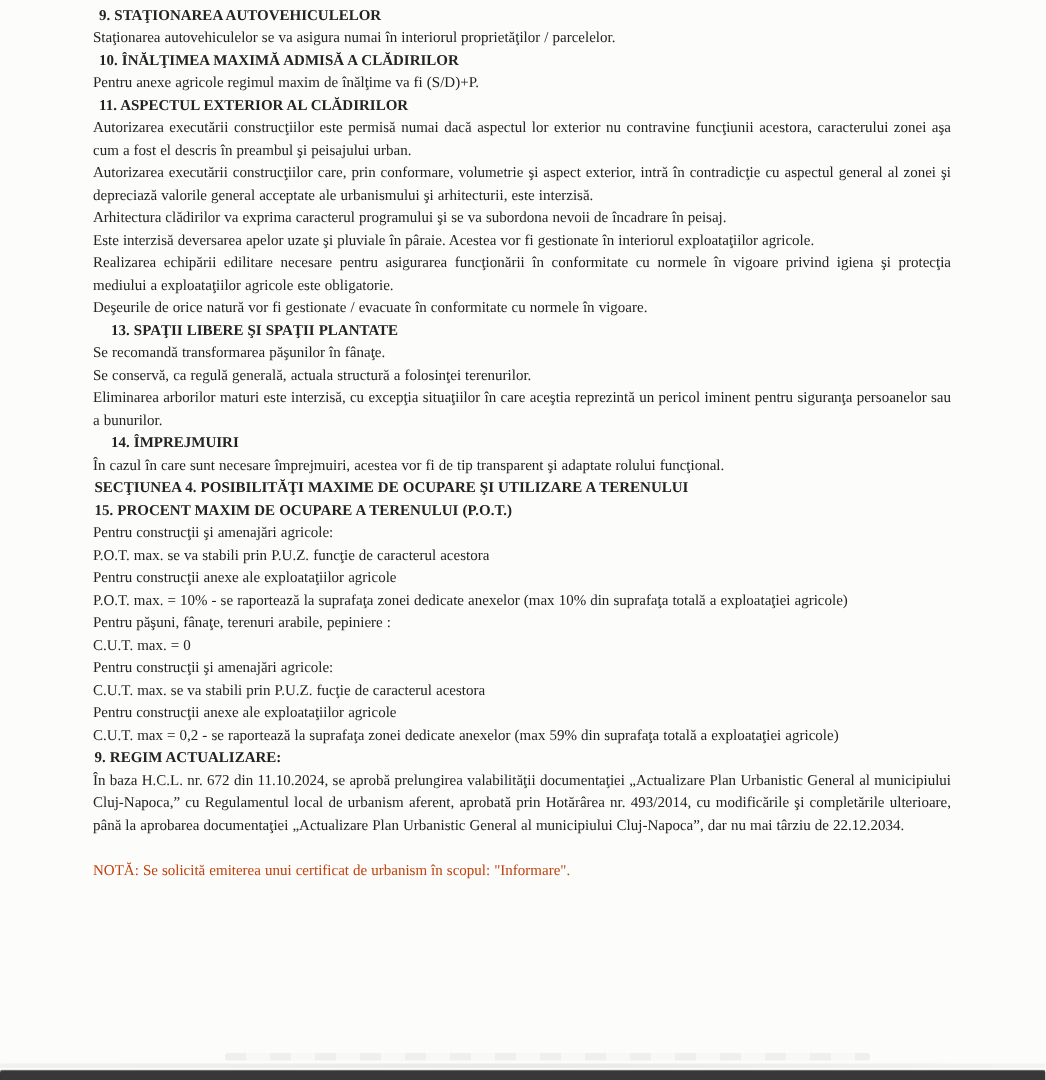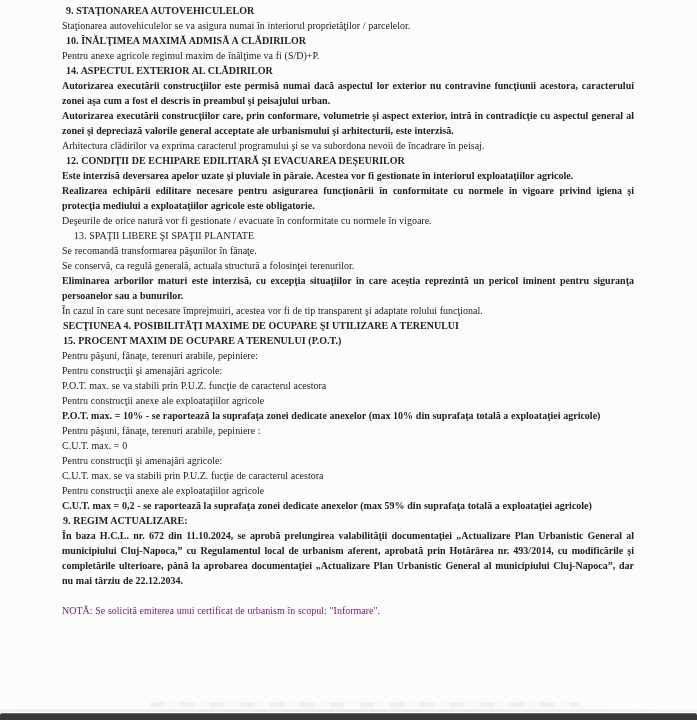--- a/index.html
+++ b/index.html
@@ -32,30 +32,29 @@
   }
   .doc p.h {
     font-weight: bold;
     padding-left: 4px;
   }
   .doc p.h-flush {
     font-weight: bold;
     padding-left: 1px;
   }
   .doc p.h-ind {
-    font-weight: normal;
+    font-weight: bold;
     padding-left: 12px;
   }
   .doc p.just {
     text-align: justify;
-    font-weight: bold;
   }
   .doc p.note {
     margin-top: 15px;
-    color: #701a75;
+    color: #c2410c;
   }
   .scan-smudge {
     position: absolute;
     left: 150px;
     top: 702px;
     width: 430px;
     height: 5px;
     background: repeating-linear-gradient(90deg, #ececec 0 14px, #f7f7f5 14px 30px);
     opacity: 0.8;
     border-radius: 2px;
@@ -80,36 +79,35 @@
   }
 </style>
 </head>
 <body>
 
 <div class="doc">
   <p class="h">9. STAŢIONAREA AUTOVEHICULELOR</p>
   <p>Staţionarea autovehiculelor se va asigura numai în interiorul proprietăţilor / parcelelor.</p>
   <p class="h">10. ÎNĂLŢIMEA MAXIMĂ ADMISĂ A CLĂDIRILOR</p>
   <p>Pentru anexe agricole regimul maxim de înălţime va fi (S/D)+P.</p>
-  <p class="h">14. ASPECTUL EXTERIOR AL CLĂDIRILOR</p>
+  <p class="h">11. ASPECTUL EXTERIOR AL CLĂDIRILOR</p>
   <p class="just">Autorizarea executării construcţiilor este permisă numai dacă aspectul lor exterior nu contravine funcţiunii acestora, caracterului zonei aşa cum a fost el descris în preambul şi peisajului urban.</p>
   <p class="just">Autorizarea executării construcţiilor care, prin conformare, volumetrie şi aspect exterior, intră în contradicţie cu aspectul general al zonei şi depreciază valorile general acceptate ale urbanismului şi arhitecturii, este interzisă.</p>
   <p>Arhitectura clădirilor va exprima caracterul programului şi se va subordona nevoii de încadrare în peisaj.</p>
-  <p class="h">12. CONDIŢII DE ECHIPARE EDILITARĂ ŞI EVACUAREA DEŞEURILOR</p>
   <p class="just">Este interzisă deversarea apelor uzate şi pluviale în pâraie. Acestea vor fi gestionate în interiorul exploataţiilor agricole.</p>
   <p class="just">Realizarea echipării edilitare necesare pentru asigurarea funcţionării în conformitate cu normele în vigoare privind igiena şi protecţia mediului a exploataţiilor agricole este obligatorie.</p>
   <p>Deşeurile de orice natură vor fi gestionate / evacuate în conformitate cu normele în vigoare.</p>
   <p class="h-ind">13. SPAŢII LIBERE ŞI SPAŢII PLANTATE</p>
   <p>Se recomandă transformarea păşunilor în fânaţe.</p>
   <p>Se conservă, ca regulă generală, actuala structură a folosinţei terenurilor.</p>
   <p class="just">Eliminarea arborilor maturi este interzisă, cu excepţia situaţiilor în care aceştia reprezintă un pericol iminent pentru siguranţa persoanelor sau a bunurilor.</p>
+  <p class="h-ind">14. ÎMPREJMUIRI</p>
   <p>În cazul în care sunt necesare împrejmuiri, acestea vor fi de tip transparent şi adaptate rolului funcţional.</p>
   <p class="h-flush">SECŢIUNEA 4. POSIBILITĂŢI MAXIME DE OCUPARE ŞI UTILIZARE A TERENULUI</p>
   <p class="h-flush">15. PROCENT MAXIM DE OCUPARE A TERENULUI (P.O.T.)</p>
-  <p>Pentru păşuni, fânaţe, terenuri arabile, pepiniere:</p>
   <p>Pentru construcţii şi amenajări agricole:</p>
   <p>P.O.T. max. se va stabili prin P.U.Z. funcţie de caracterul acestora</p>
   <p>Pentru construcţii anexe ale exploataţiilor agricole</p>
   <p class="just">P.O.T. max. = 10% - se raportează la suprafaţa zonei dedicate anexelor (max 10% din suprafaţa totală a exploataţiei agricole)</p>
   <p>Pentru păşuni, fânaţe, terenuri arabile, pepiniere :</p>
   <p>C.U.T. max. = 0</p>
   <p>Pentru construcţii şi amenajări agricole:</p>
   <p>C.U.T. max. se va stabili prin P.U.Z. fucţie de caracterul acestora</p>
   <p>Pentru construcţii anexe ale exploataţiilor agricole</p>
   <p class="just">C.U.T. max = 0,2 - se raportează la suprafaţa zonei dedicate anexelor (max 59% din suprafaţa totală a exploataţiei agricole)</p>

